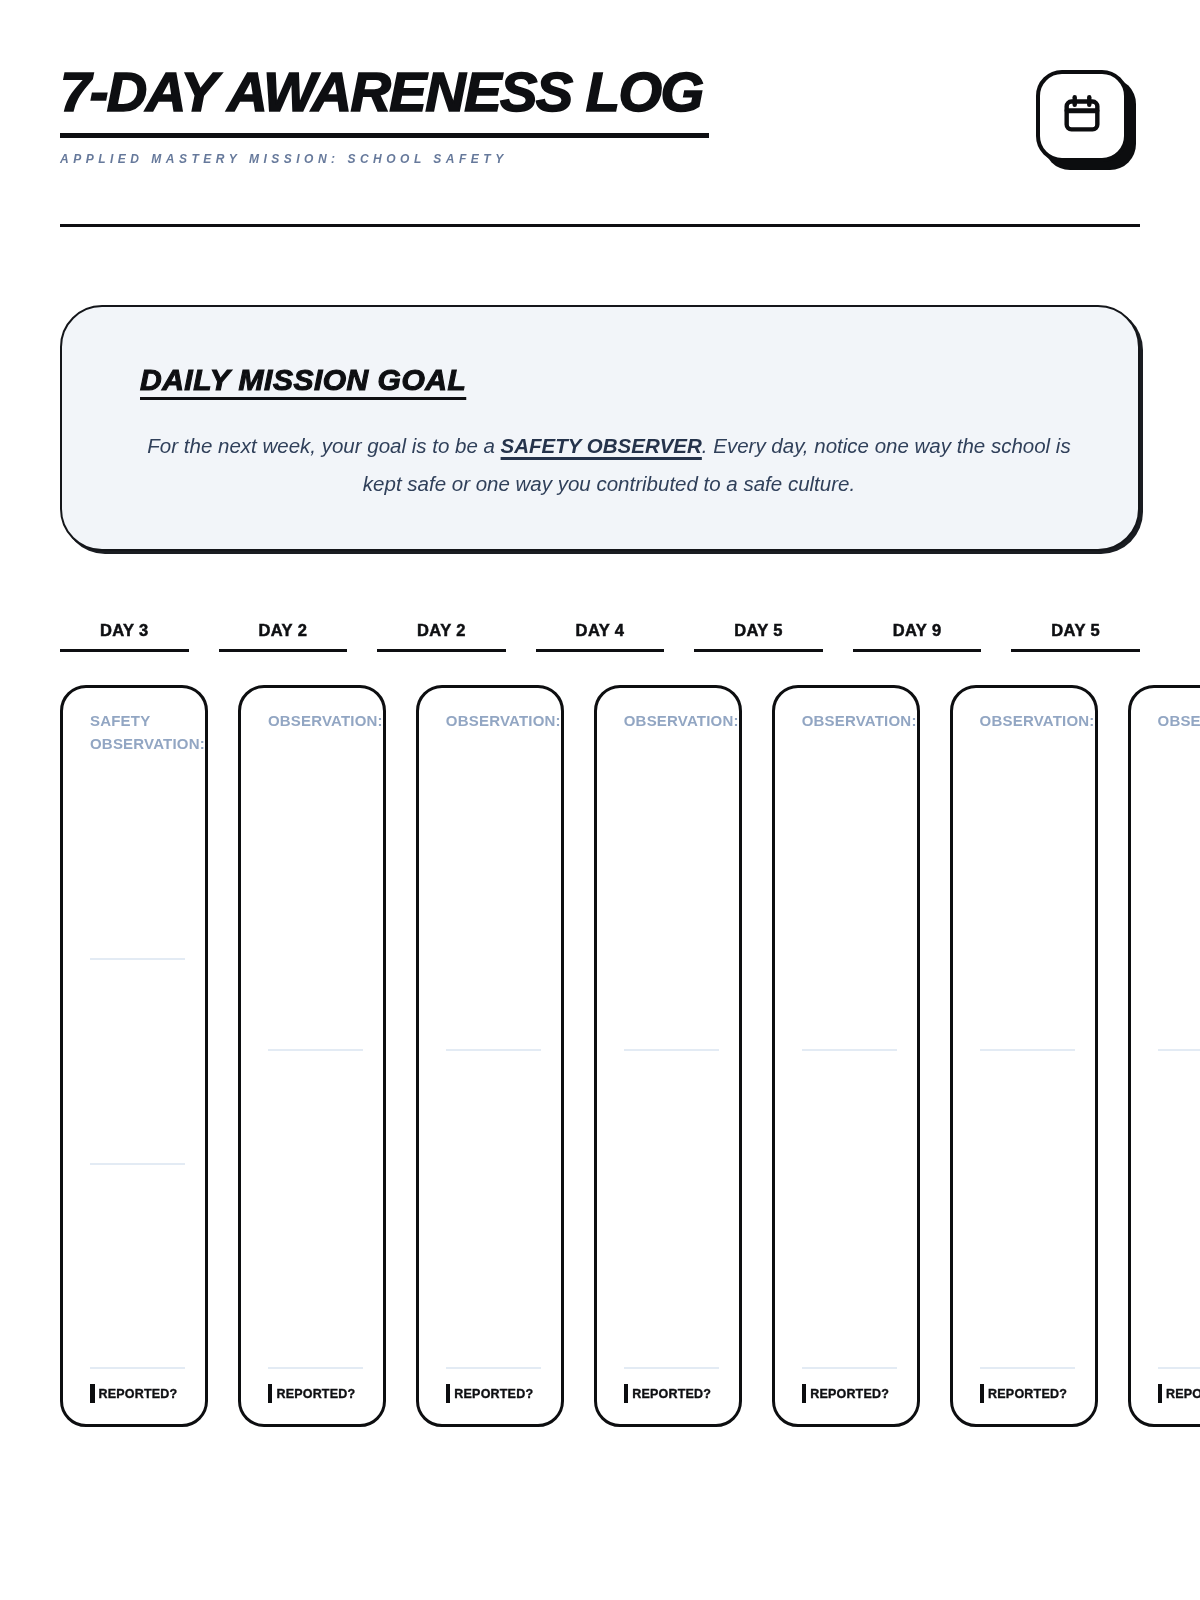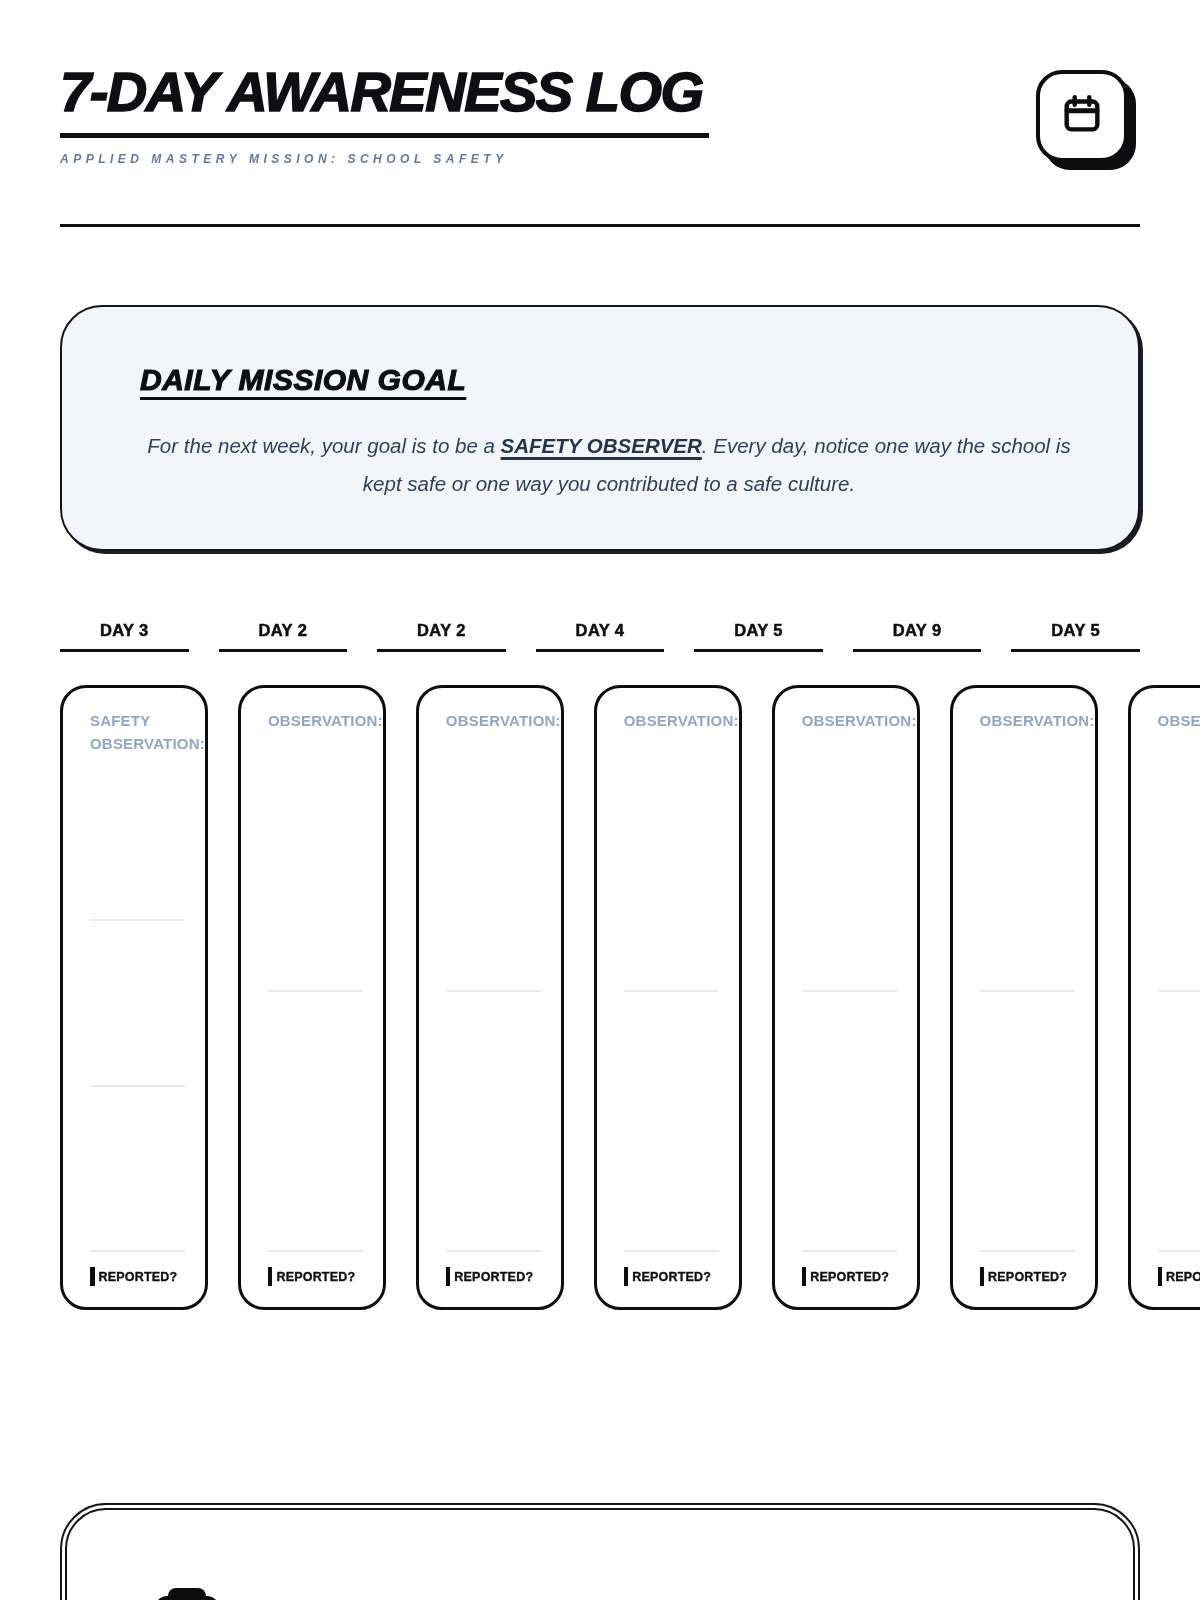--- a/index.html
+++ b/index.html
@@ -90,21 +90,21 @@
     -webkit-text-stroke:0.5px #0e0f12;
   }
   .day-header .day-underline { height:3px; background:#0e0f12; margin-top:9px; }
 
   
   .cards-grid {
     margin-top:33px;
     display:grid; grid-template-columns:repeat(7,1fr); gap:30px;
   }
   .day-card {
-    height:625px;
+    height:742px;
     border:3.5px solid #0d0e10;
     border-radius:26px;
     background:#ffffff;
     display:flex; flex-direction:column;
     padding:21px 0 15px 0;
   }
   .obs-label {
     padding-left:27px;
     font-size:15px; font-weight:bold;
     color:#92a6c3;

